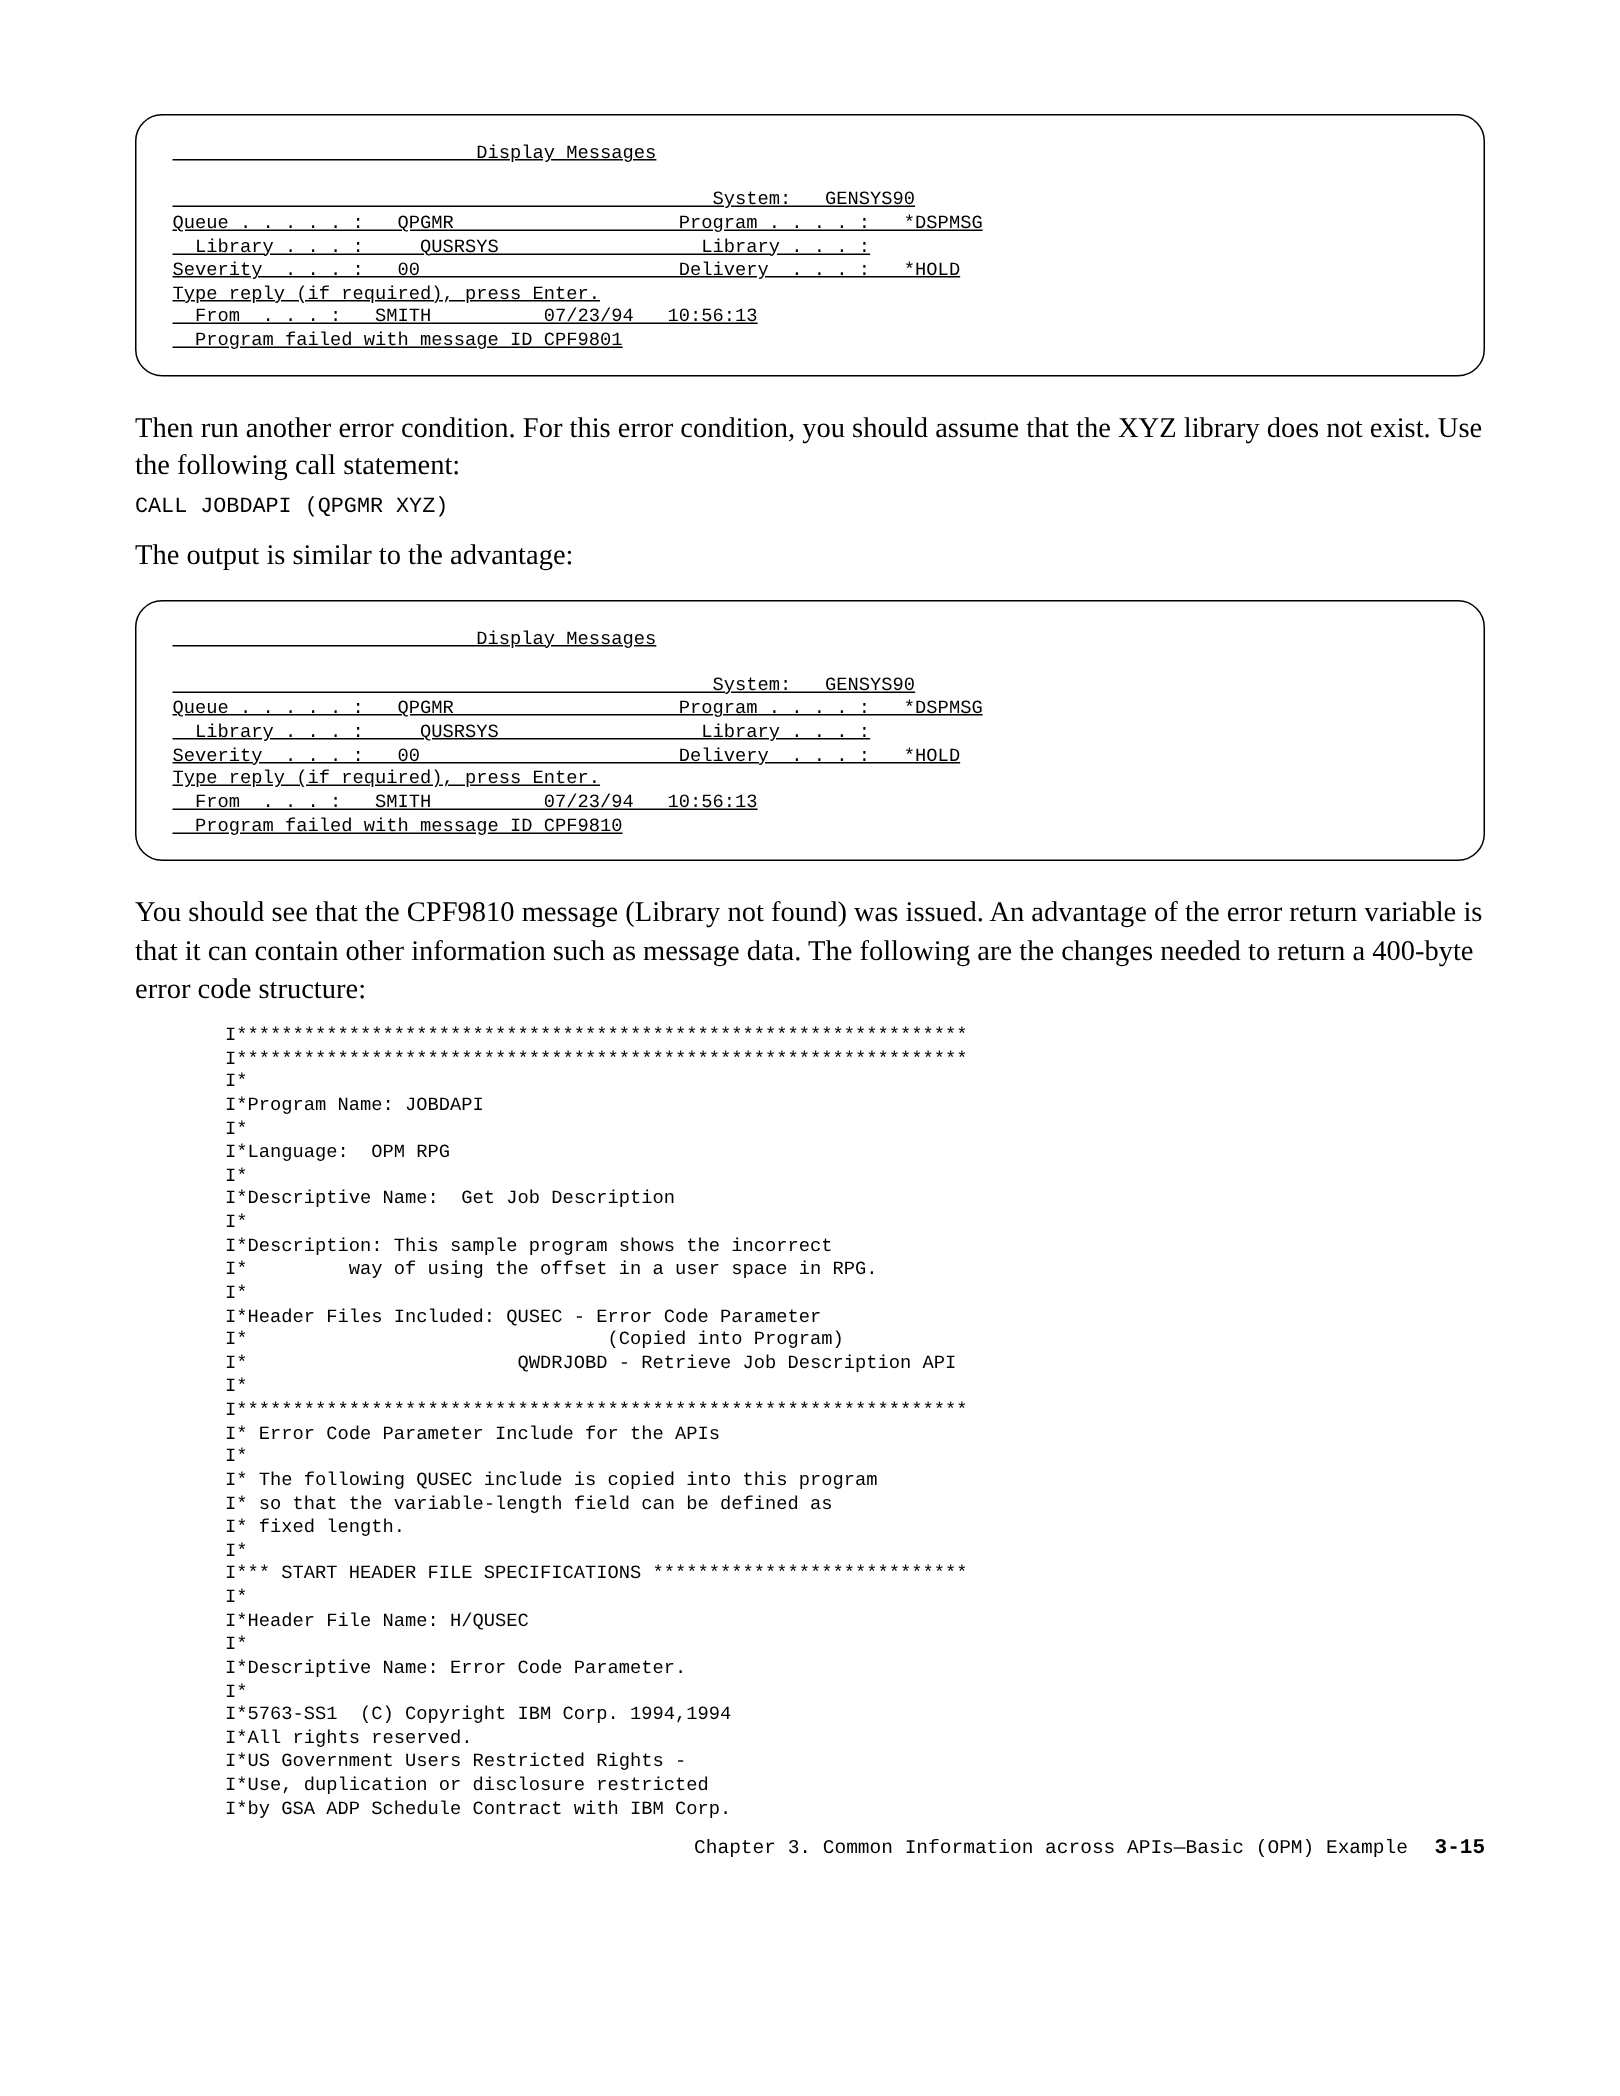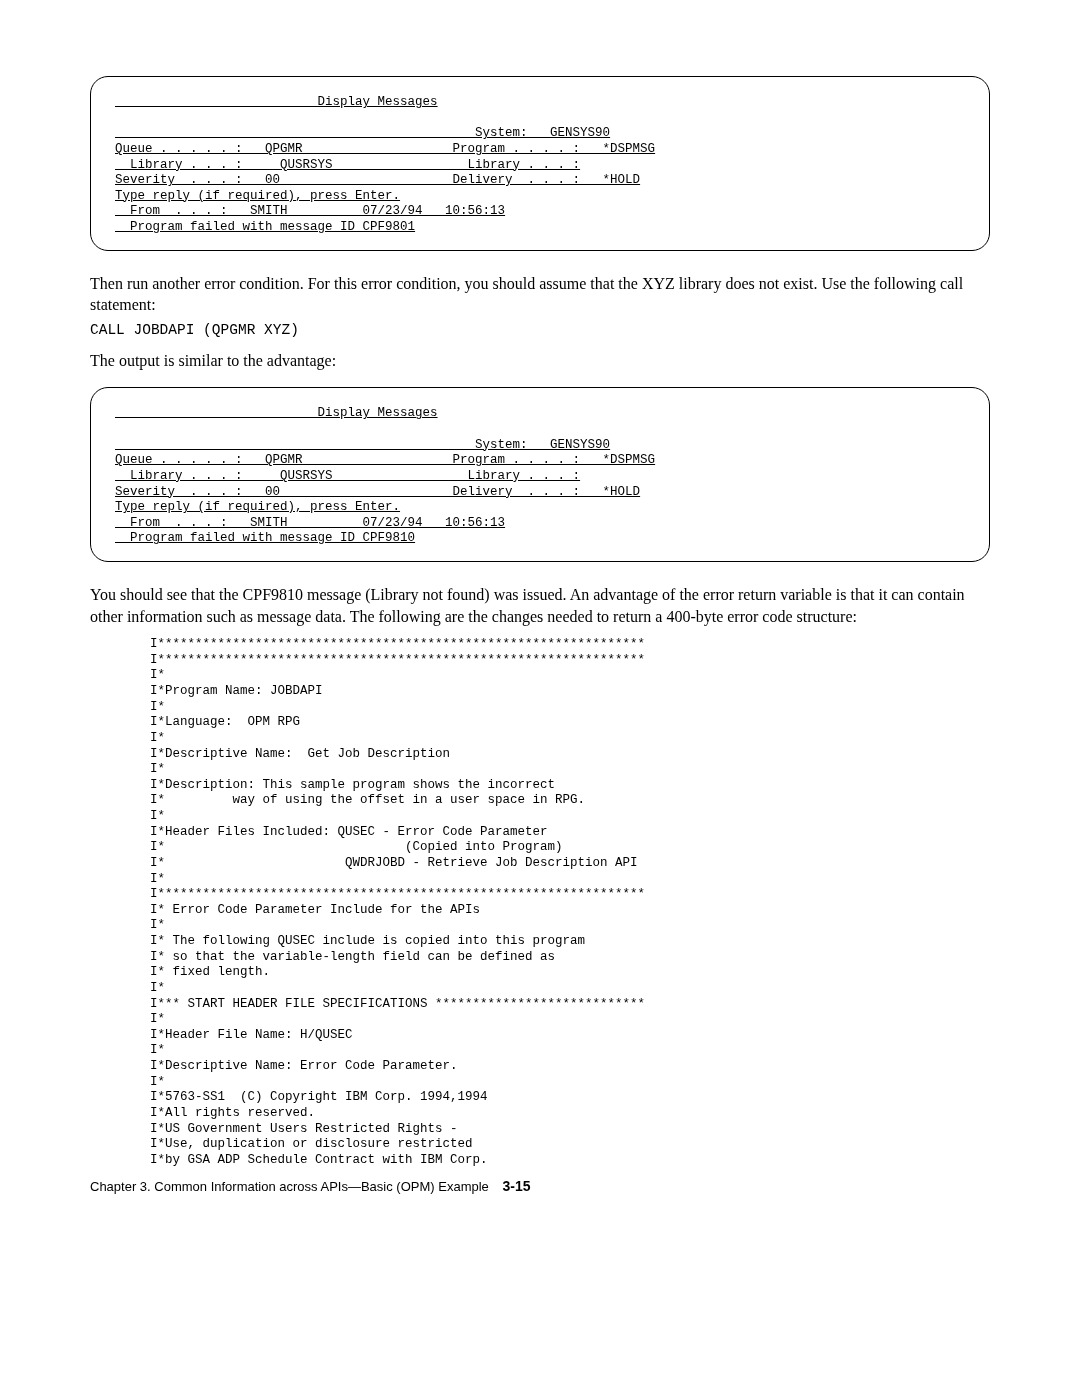--- a/index.html
+++ b/index.html
@@ -17,39 +17,40 @@
     border-radius: 18px;
     padding: 18px 24px 14px 24px;
     margin: 16px 0 22px 0;
     font-family: "Courier New", Courier, monospace;
     font-size: 12.5px;
     white-space: pre;
     line-height: 1.25;
     text-decoration: underline;
   }
   .prose {
-    font-size: 16px;
+    font-size: 19px;
     line-height: 1.35;
     margin: 8px 0 6px 0;
   }
   .mono {
     font-family: "Courier New", Courier, monospace;
     font-size: 14.5px;
     margin: 6px 0 12px 0;
   }
   .codeblock {
     font-family: "Courier New", Courier, monospace;
     font-size: 12.5px;
     white-space: pre;
     line-height: 1.25;
     margin: 10px 0 10px 60px;
   }
   .footer {
-    font-family: Liberation Sans, sans-serif;
+    font-family: Liberation Mono, monospace;
     font-size: 13px;
+    text-align: right;
     margin-top: 8px;
   }
   .footer .pn {
     font-weight: bold;
     margin-left: 10px;
     font-size: 14px;
   }
 </style>
 </head>
 <body>

